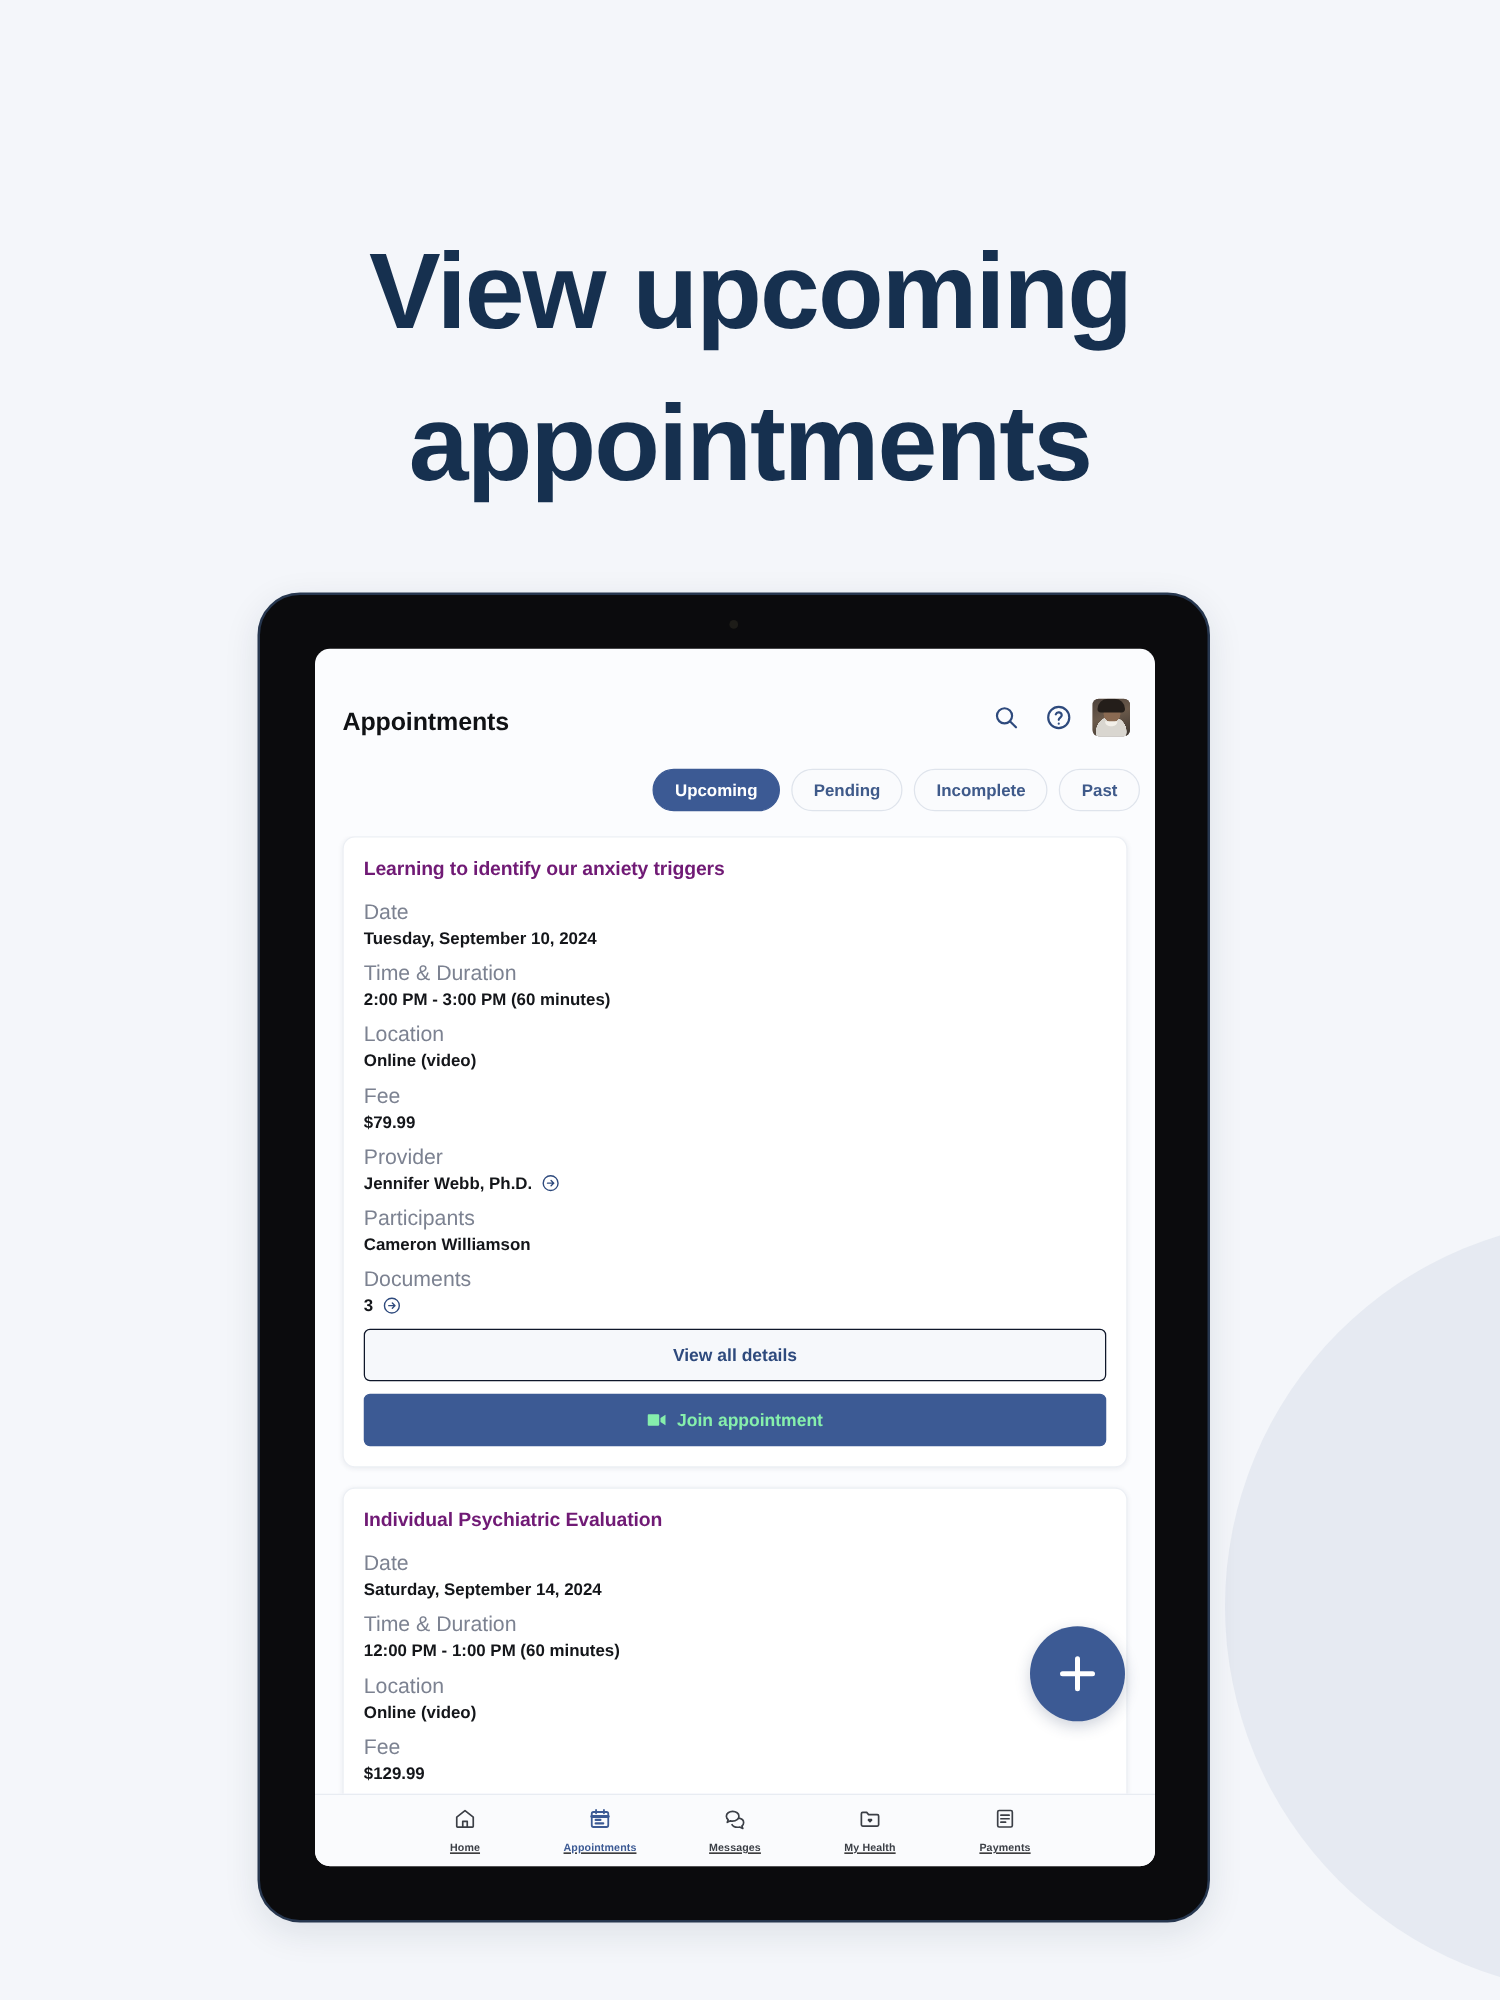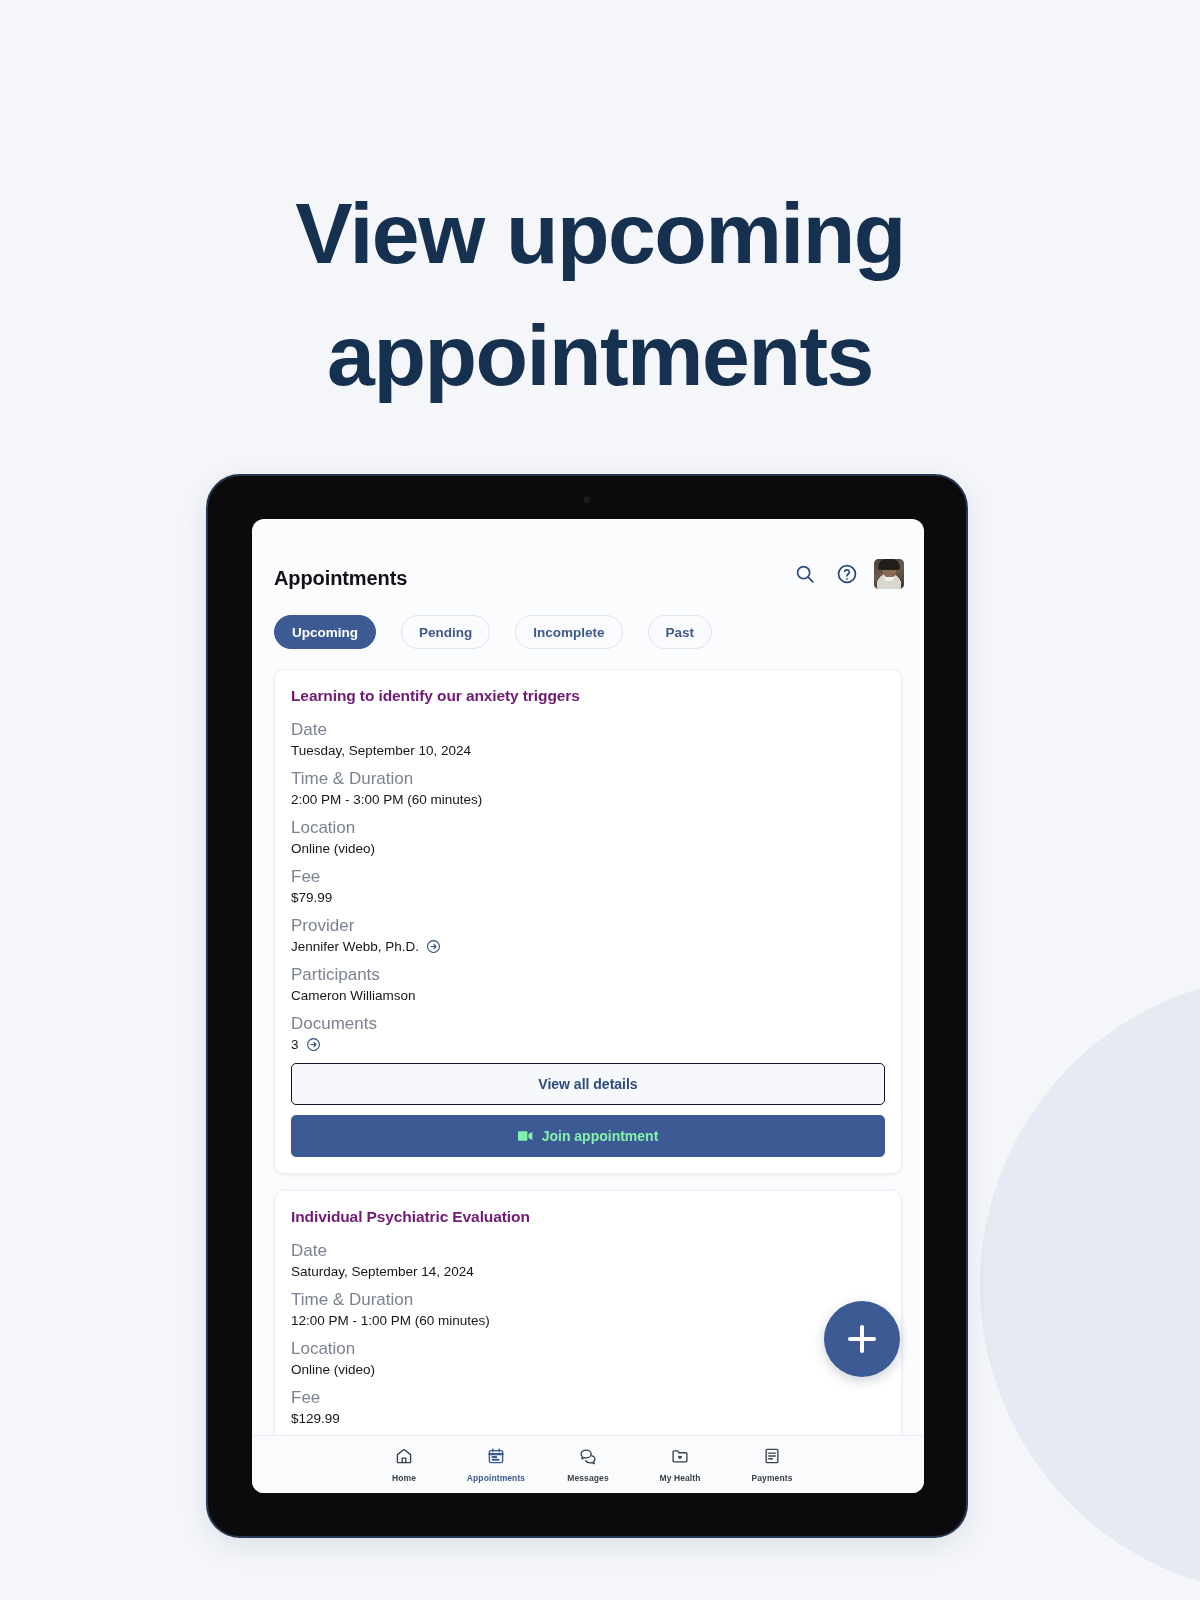--- a/index.html
+++ b/index.html
@@ -124,23 +124,24 @@
     border-radius: 9px 9px 3px 3px;
   }
   .avatar .smile {
     position: absolute; left: 10px; top: 18px; width: 10px; height: 4px;
     background: #f2efe9; border-radius: 0 0 6px 6px;
   }
 
   
   .tabs {
     display: flex;
-    gap: 25px;
-    padding: 0 22px;
+    gap: 9px;
+    padding: 0 12px;
     margin-top: 2px;
+    justify-content: flex-end;
   }
   .tab {
     height: 34px;
     padding: 0 17px;
     display: flex;
     align-items: center;
     border-radius: 17px;
     font-size: 13.5px;
     font-weight: 600;
     color: #3f5a8a;
@@ -180,21 +181,21 @@
   }
   .field { margin-bottom: 11px; }
   .field-label {
     font-size: 17px;
     color: #7c8291;
     margin-bottom: 3px;
     font-weight: 400;
   }
   .field-value {
     font-size: 13.5px;
-    font-weight: 400;
+    font-weight: 700;
     color: #14161a;
     display: flex;
     align-items: center;
     gap: 7px;
   }
   .arrow-circle {
     display: inline-flex;
     align-items: center;
     justify-content: center;
     width: 15px; height: 15px;
@@ -246,22 +247,23 @@
   
   .bottom-nav {
     position: absolute;
     left: 0; right: 0; bottom: 0;
     height: 58px;
     background: #fafbfd;
     border-top: 1px solid #e8ecf2;
     display: flex;
     align-items: center;
     justify-content: center;
-    gap: 0;
+    gap: 16px;
     z-index: 6;
+    text-decoration: underline;
   }
   .nav-item {
     width: 92px;
     display: flex;
     flex-direction: column;
     align-items: center;
     gap: 4px;
     color: #3b3f46;
   }
   .nav-item.active { color: #3c5a94; }

